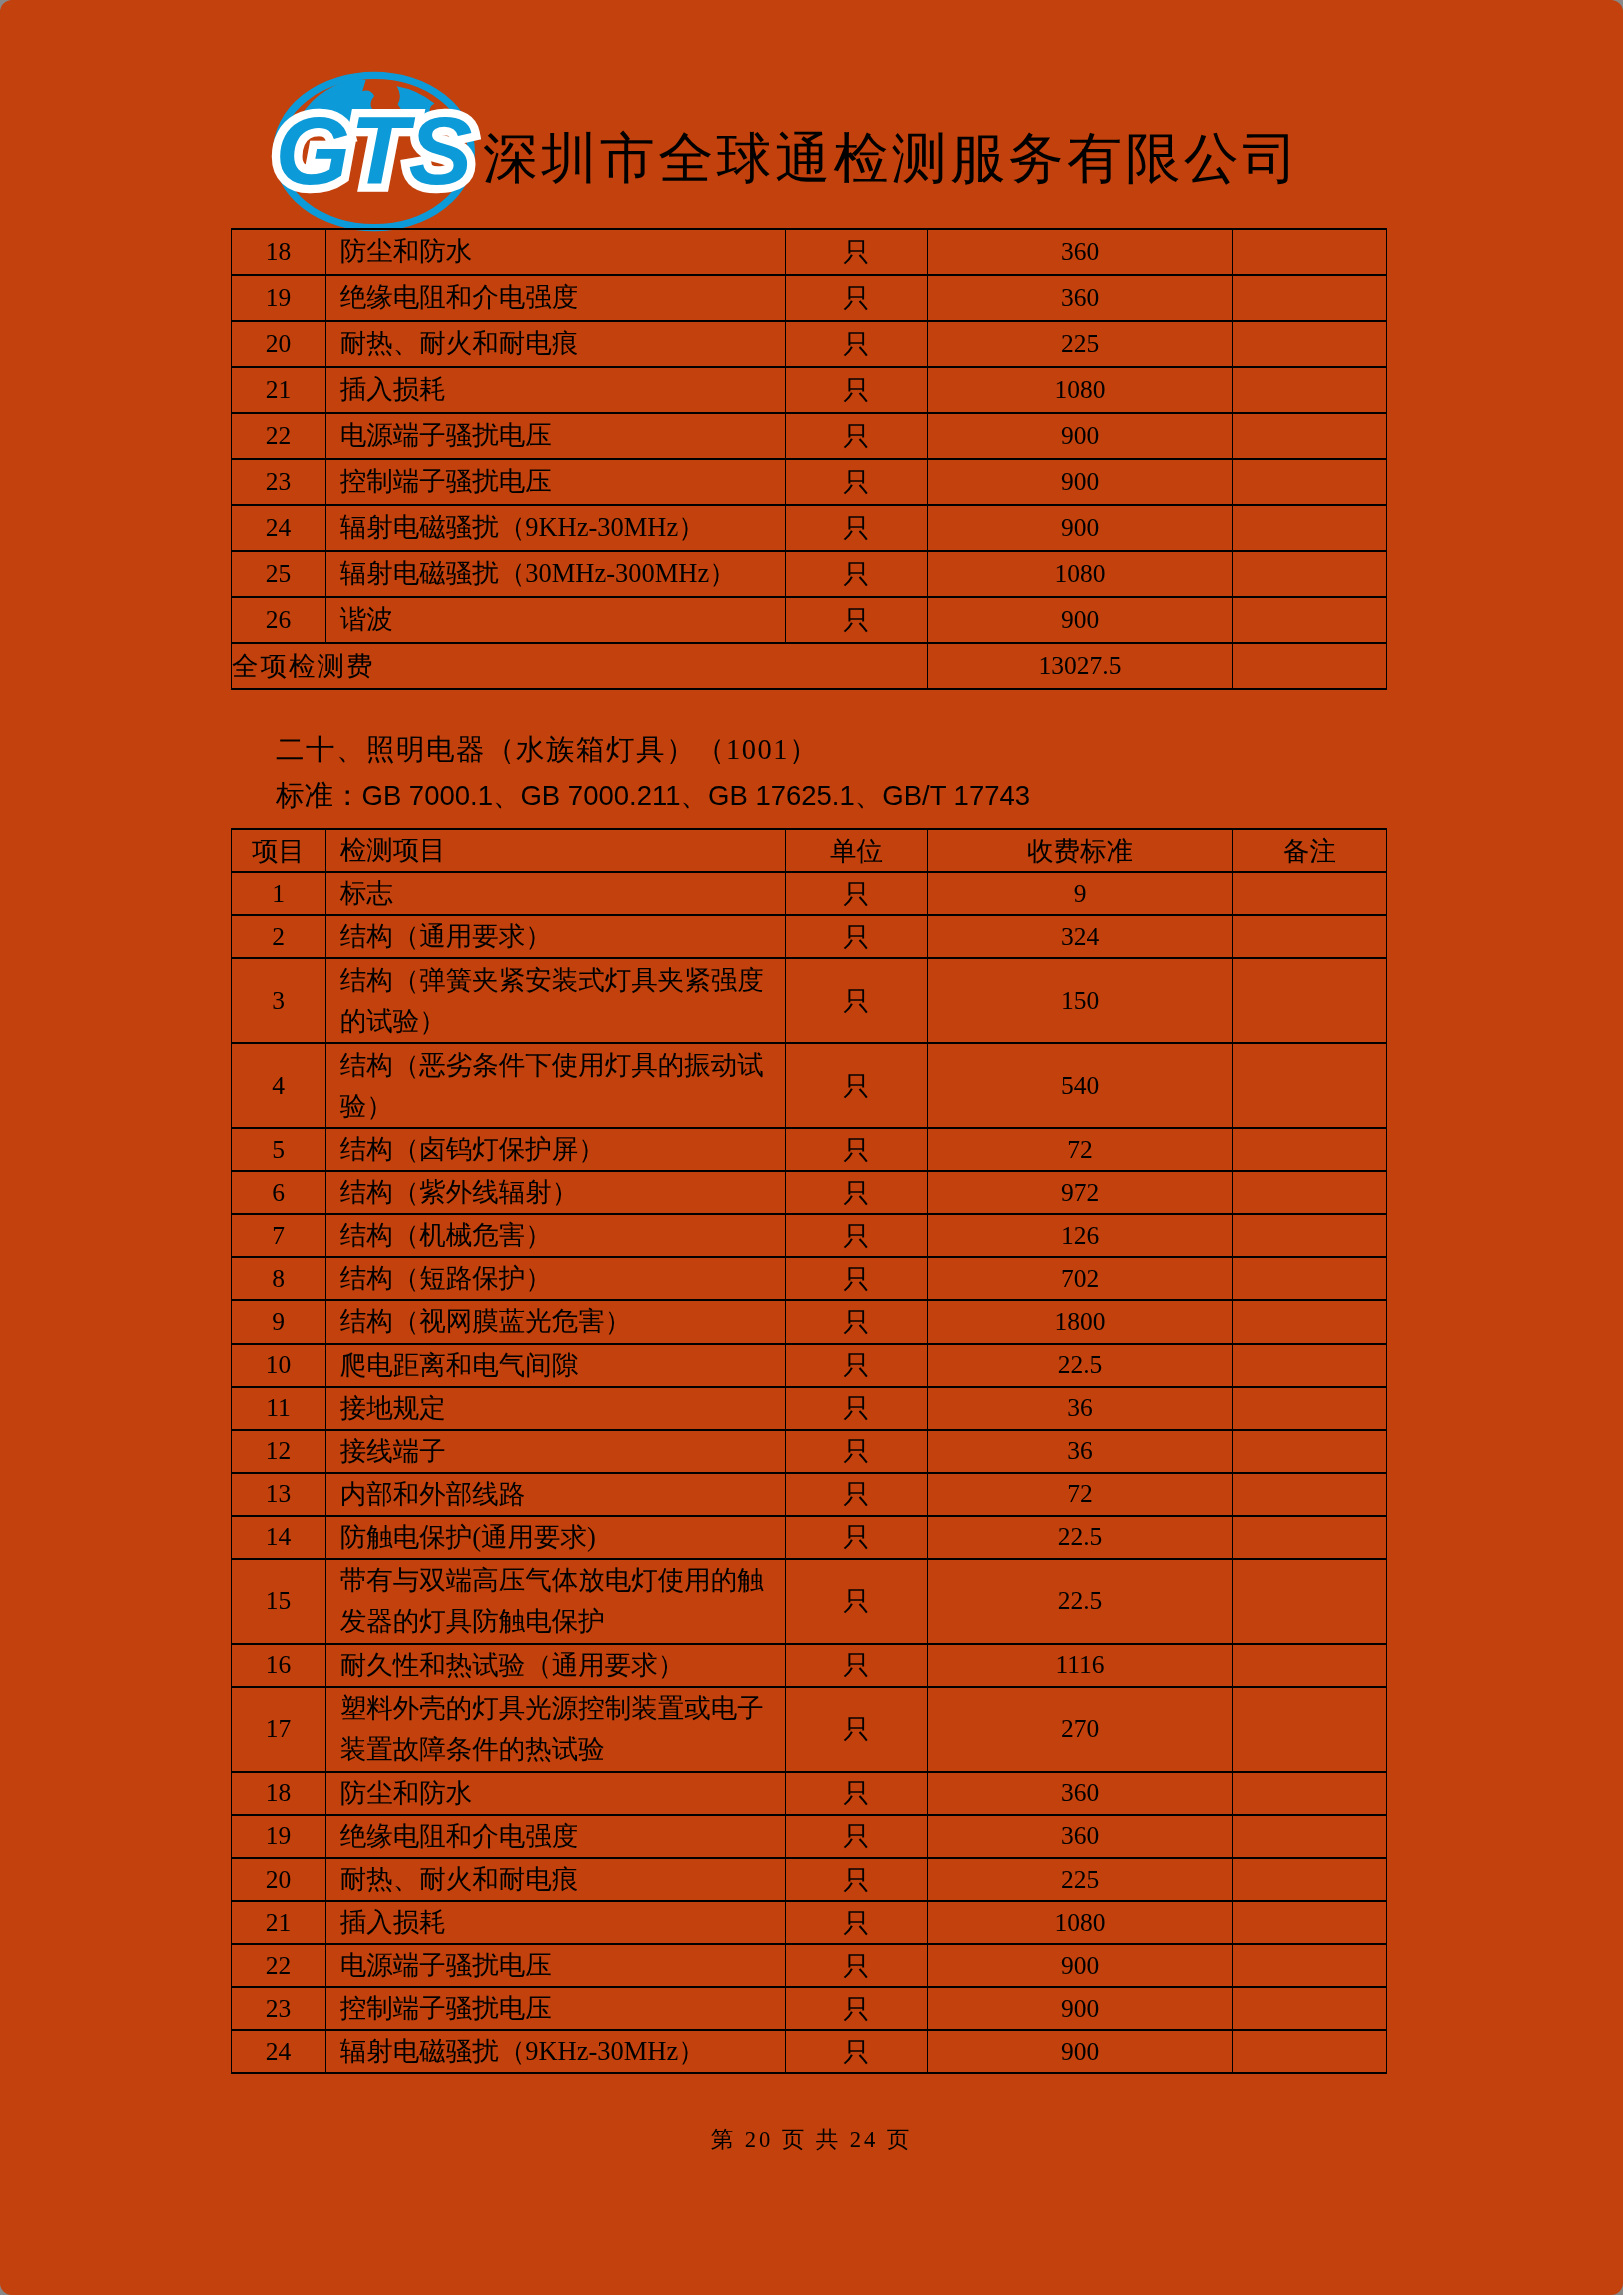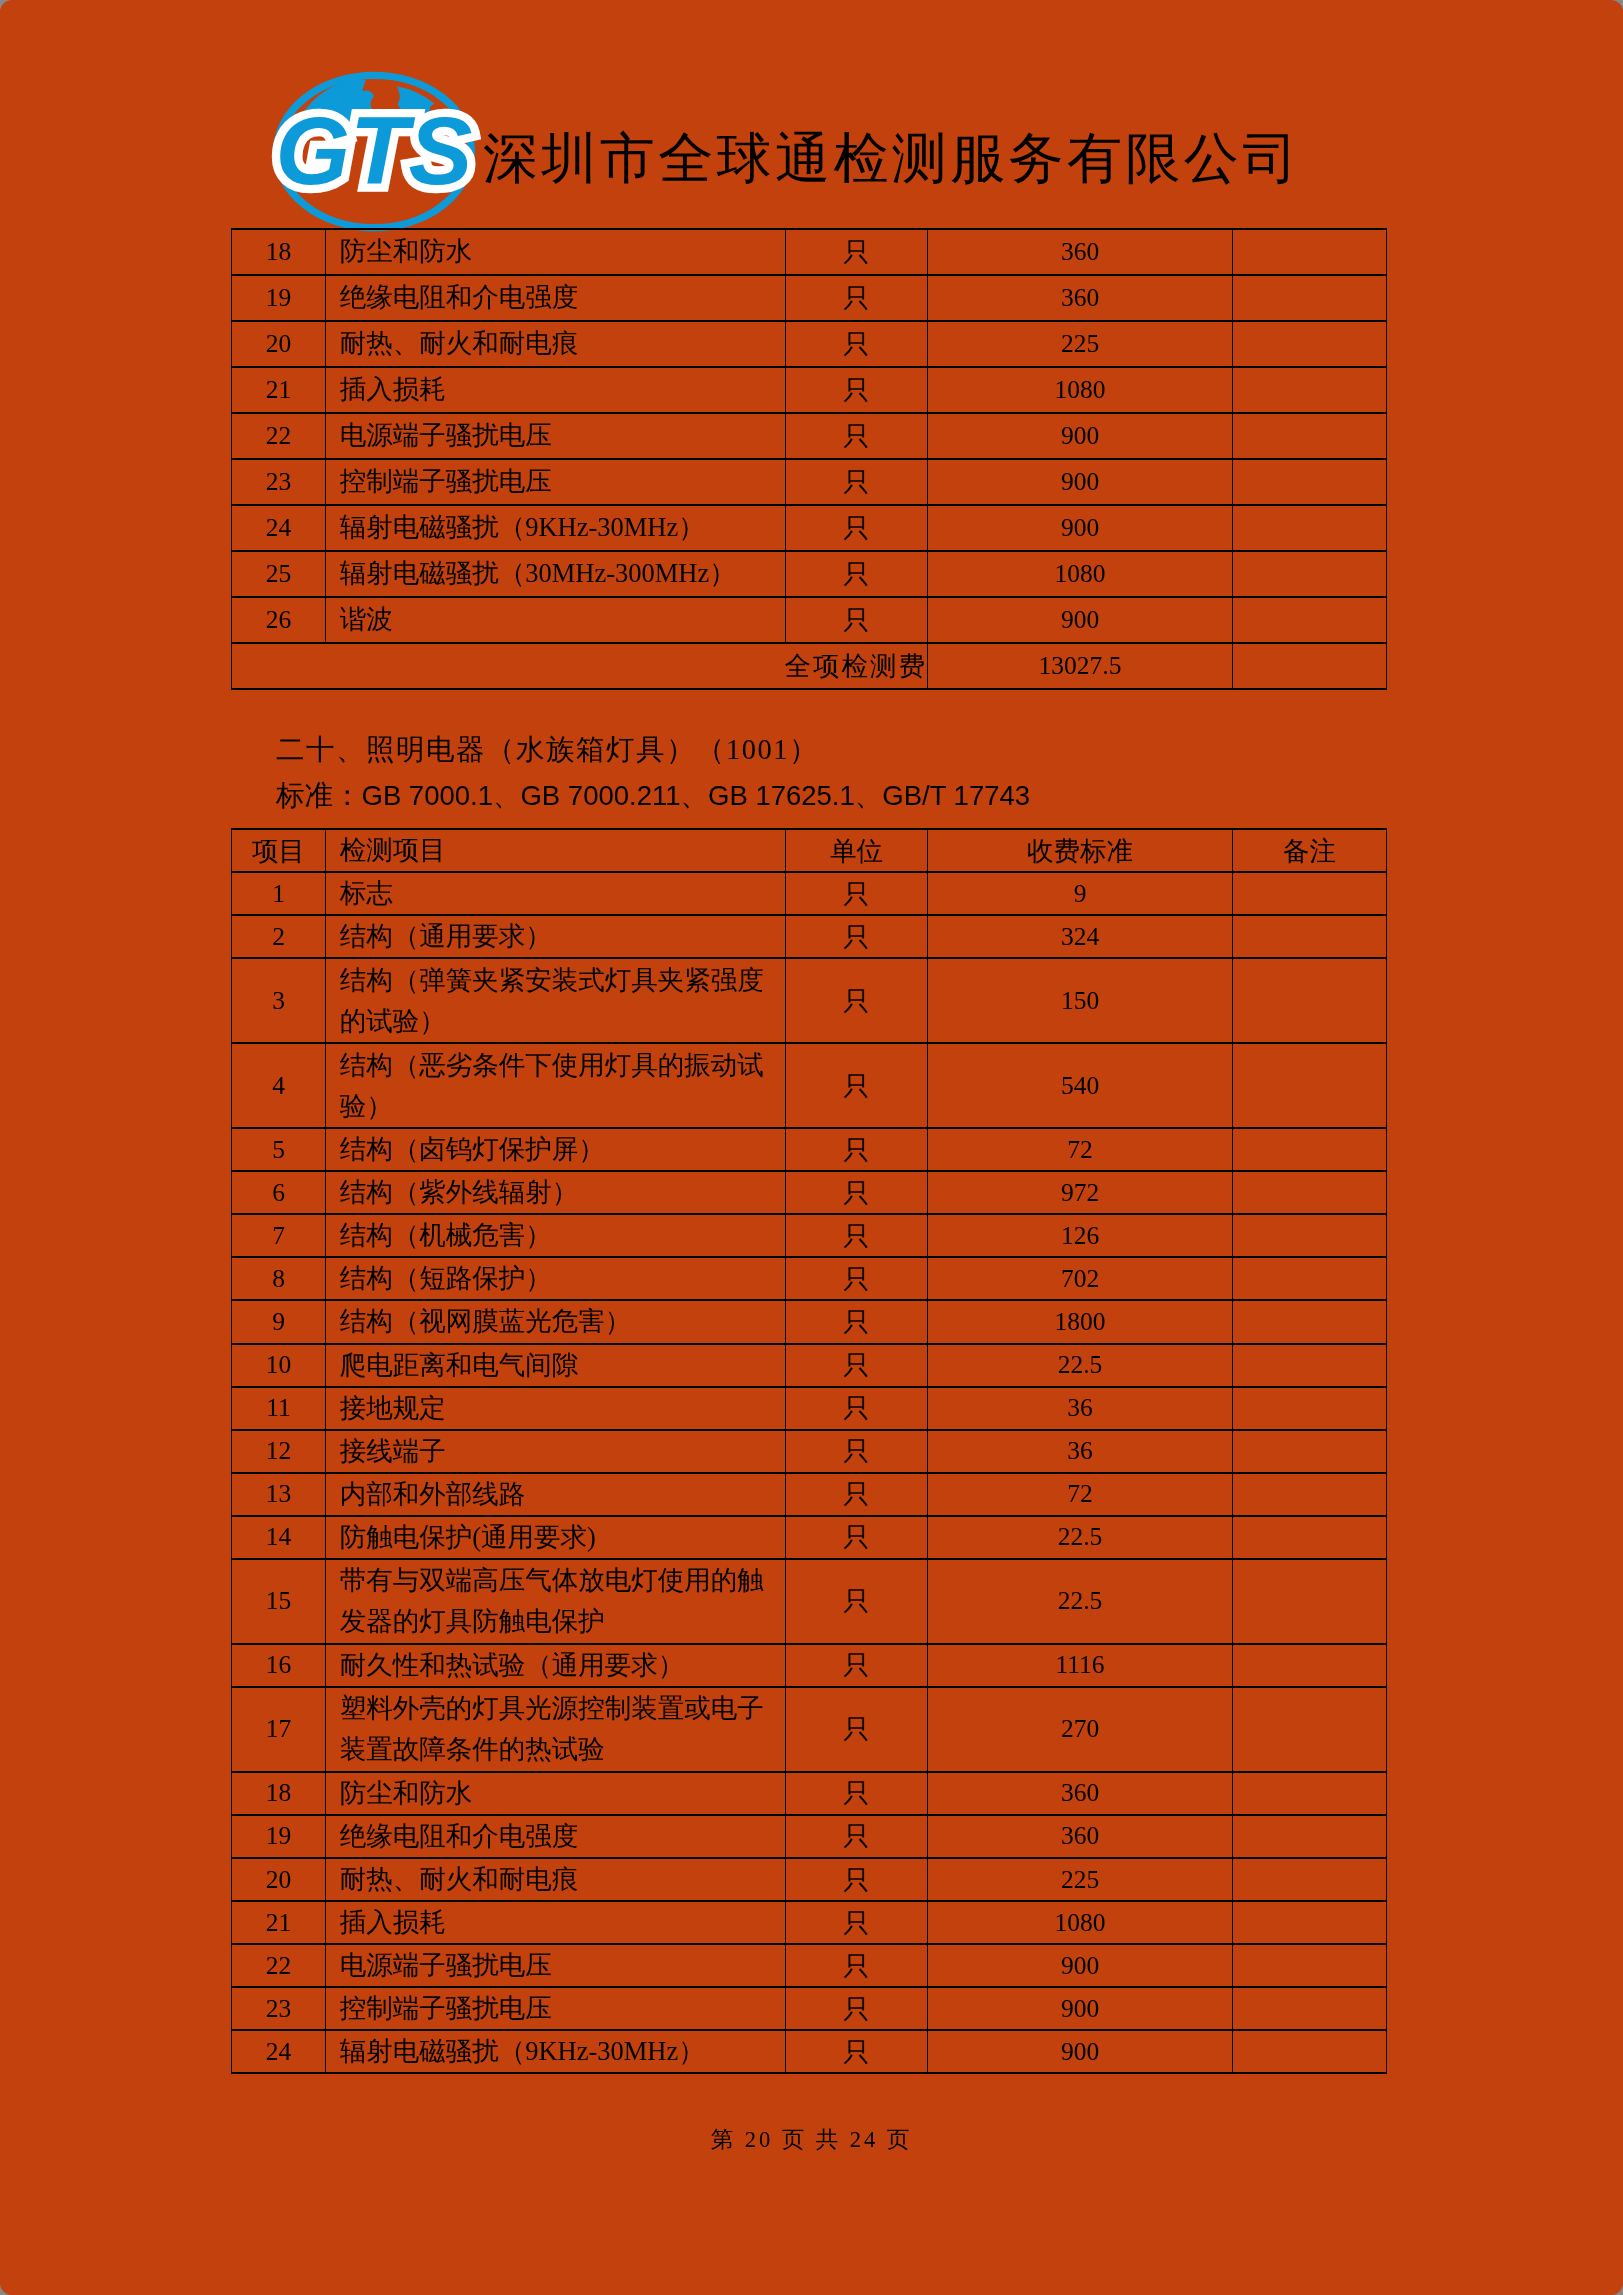--- a/index.html
+++ b/index.html
@@ -42,21 +42,21 @@
     font-weight: normal;
     overflow: hidden;
   }
   #table1 tr { height: 46px; }
   #table2 tr { height: 43px; }
   #table2 tr.tall { height: 85px; }
   td.no, td.unit, td.fee, td.note, th.center { text-align: center; }
   td.item, th.left { text-align: left; padding-left: 13.7px; padding-right: 10px; line-height: 1.55; }
   td.fee { font-size: 25.5px; }
   td.no  { font-size: 25.5px; }
-  td.total-label { text-align: right; letter-spacing: 2px; margin-top: 16px; }
+  td.total-label { text-align: left; letter-spacing: 2px; margin-top: 16px; }
   
   .section-title {
     position: absolute; left: 276px; top: 731px;
     font-size: 28.5px; letter-spacing: 1.5px;
   }
   .standards-line {
     position: absolute; left: 276px; top: 777px;
     font-size: 28.5px;
   }
   .standards-line .std-values { font-family: "Liberation Sans", "DejaVu Sans", sans-serif; font-size: 27.5px; }

